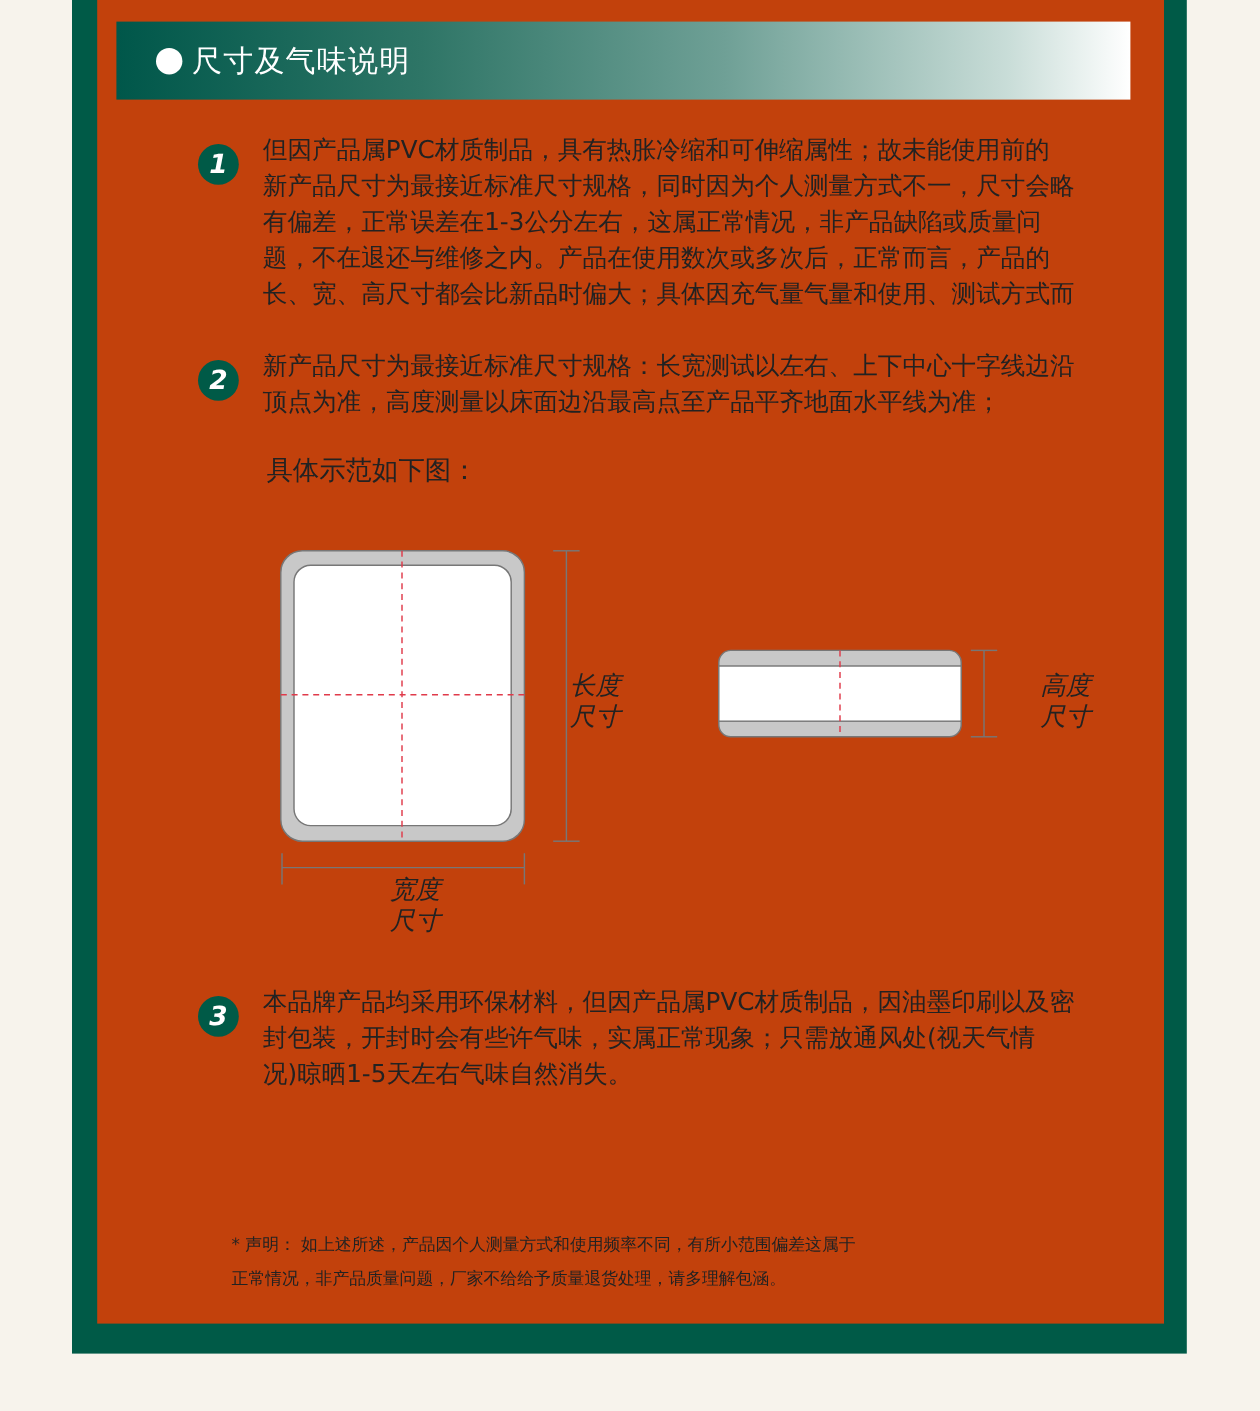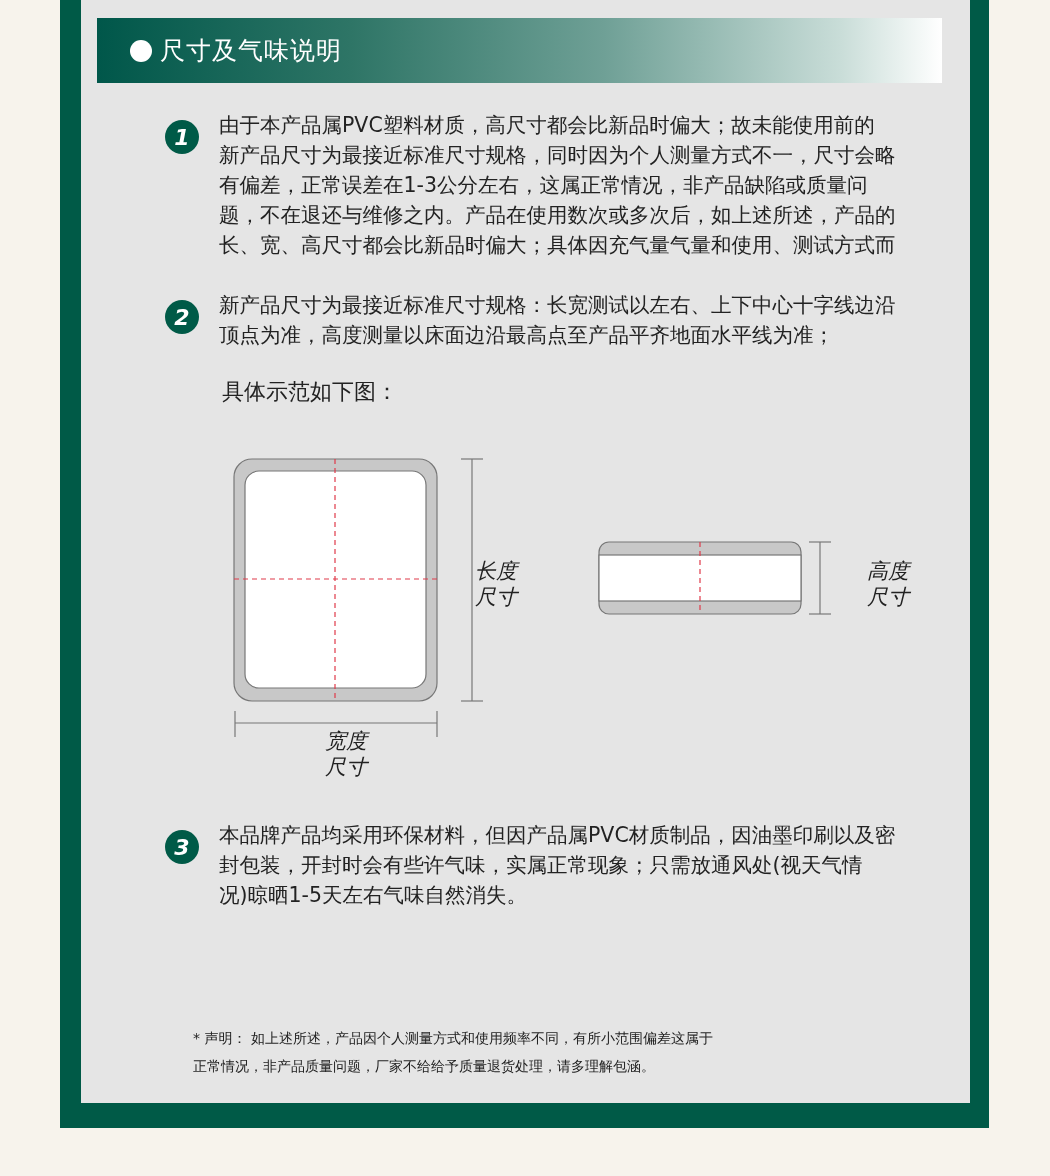--- a/index.html
+++ b/index.html
@@ -1,19 +1,19 @@
 <!DOCTYPE html>
 <html><head>
 <meta charset="utf-8">
 <style>
   html, body { margin:0; padding:0; }
   body { width:1050px; height:1176px; background:#f7f3ec; position:relative; overflow:hidden;
          font-family:"DejaVu Sans", "Liberation Sans", sans-serif; color:#222; }
   .frame { position:absolute; left:60px; top:0; width:929px; height:1128px; background:#005a47; }
-  .inner { position:absolute; left:21px; top:0; width:889px; height:1103px; background:#e5e5e5; }
+  .inner { position:absolute; left:21px; top:0; width:889px; height:1103px; background:#c2410c; }
   .header { position:absolute; left:16px; top:18px; width:845px; height:65px;
             background:linear-gradient(to right,#00574a 0%,#2e7566 30%,#6fa096 60%,#c9ddd8 88%,#ffffff 100%);
             display:flex; align-items:center; }
   .header .dot { width:22px; height:22px; border-radius:50%; background:#fff; margin-left:33px; margin-right:8px; }
   .header .title { color:#fff; font-size:25px; letter-spacing:1px; }
   .item { position:absolute; left:84px; display:flex; }
   .num { width:34px; height:34px; border-radius:50%; background:#005a47; color:#fff; font-weight:bold;
          font-style:italic; font-size:22px; display:flex; align-items:center; justify-content:center;
          margin-top:10px; flex:none; }
   .text { margin-left:20px; width:720px; font-size:20.5px; line-height:30px; color:#222; }
@@ -30,24 +30,24 @@
   <div class="inner">
 
     <div class="header">
       <div class="dot"></div>
       <div class="title">尺寸及气味说明</div>
     </div>
 
     <div class="item" style="top:110px;">
       <div class="num">1</div>
       <div class="text">
-        <p>由于本产品属PVC塑料材质，高尺寸都会比新品时偏大；故未能使用前的</p>
+        <p>但因产品属PVC材质制品，具有热胀冷缩和可伸缩属性；故未能使用前的</p>
         <p>新产品尺寸为最接近标准尺寸规格，同时因为个人测量方式不一，尺寸会略</p>
         <p>有偏差，正常误差在1-3公分左右，这属正常情况，非产品缺陷或质量问</p>
-        <p>题，不在退还与维修之内。产品在使用数次或多次后，如上述所述，产品的</p>
+        <p>题，不在退还与维修之内。产品在使用数次或多次后，正常而言，产品的</p>
         <p>长、宽、高尺寸都会比新品时偏大；具体因充气量气量和使用、测试方式而</p>
       </div>
     </div>
 
     <div class="item" style="top:290px;">
       <div class="num">2</div>
       <div class="text">
         <p>新产品尺寸为最接近标准尺寸规格：长宽测试以左右、上下中心十字线边沿</p>
         <p>顶点为准，高度测量以床面边沿最高点至产品平齐地面水平线为准；</p>
       </div>

